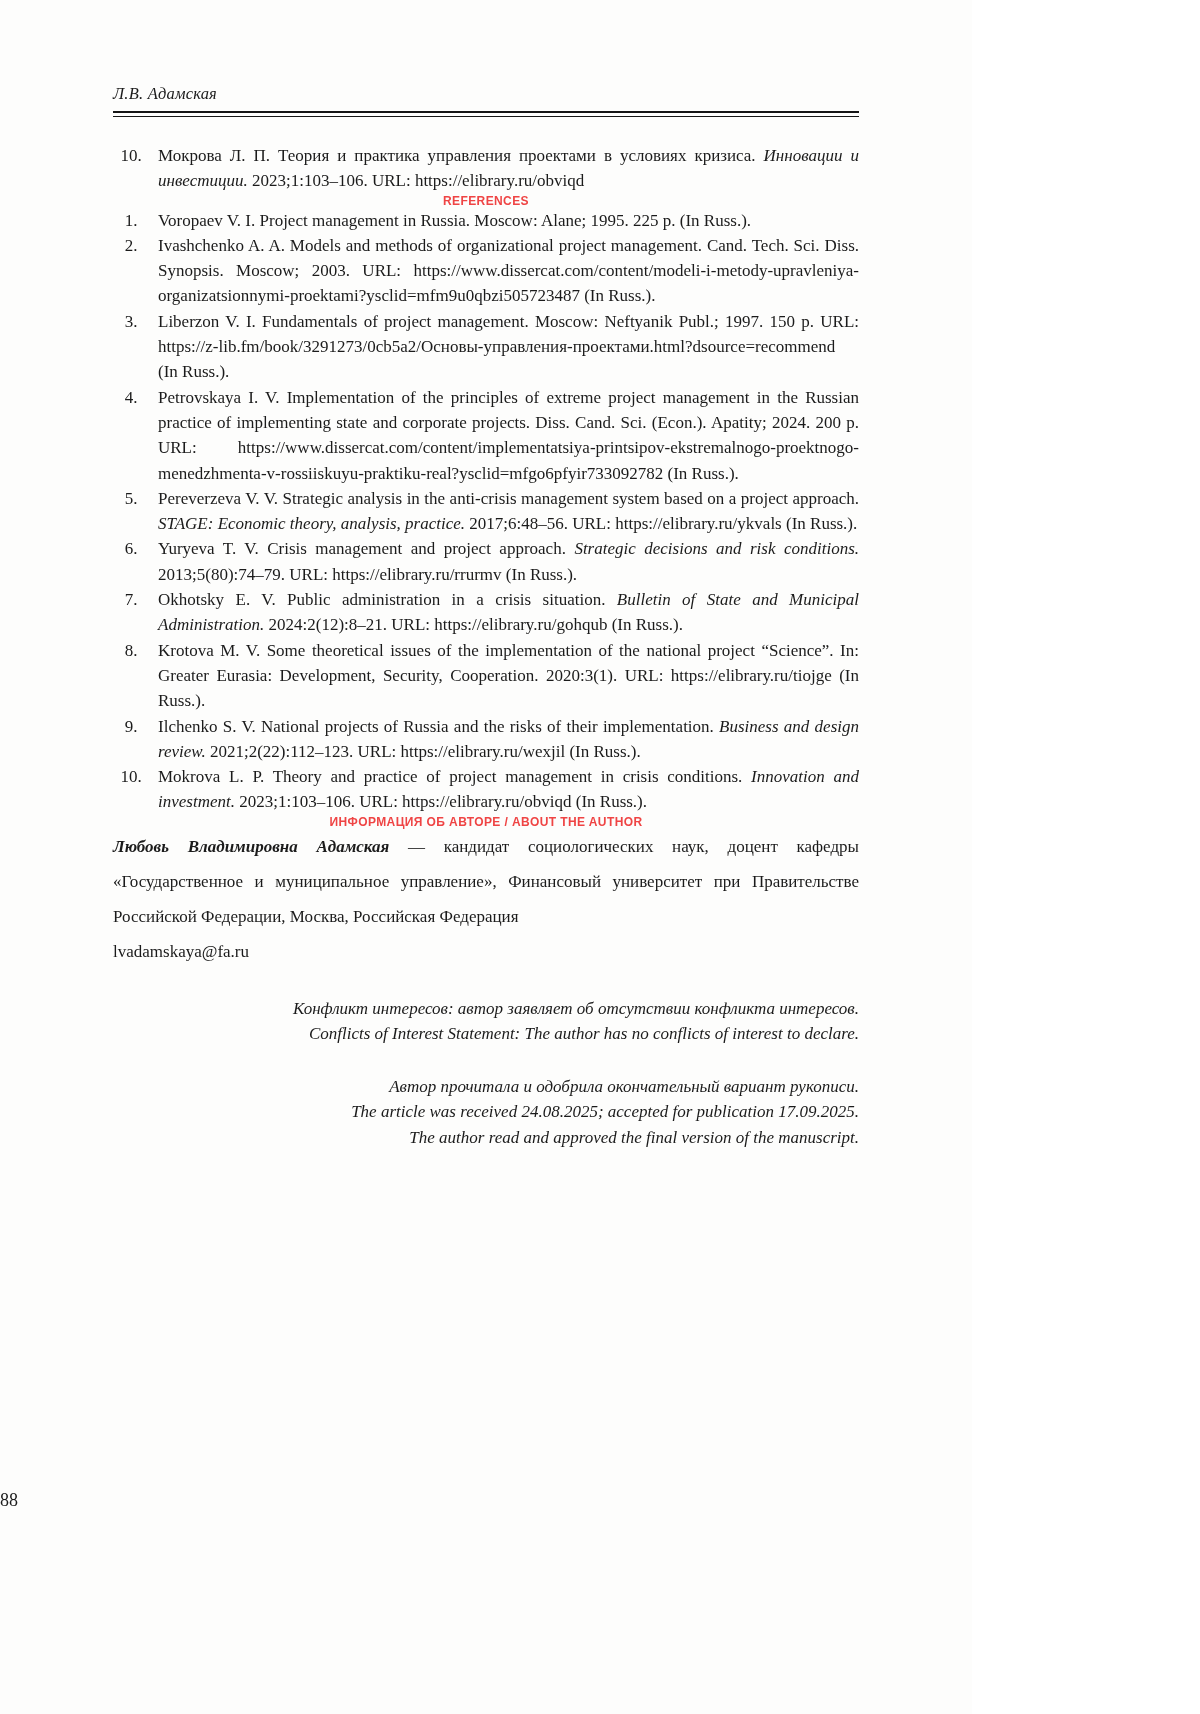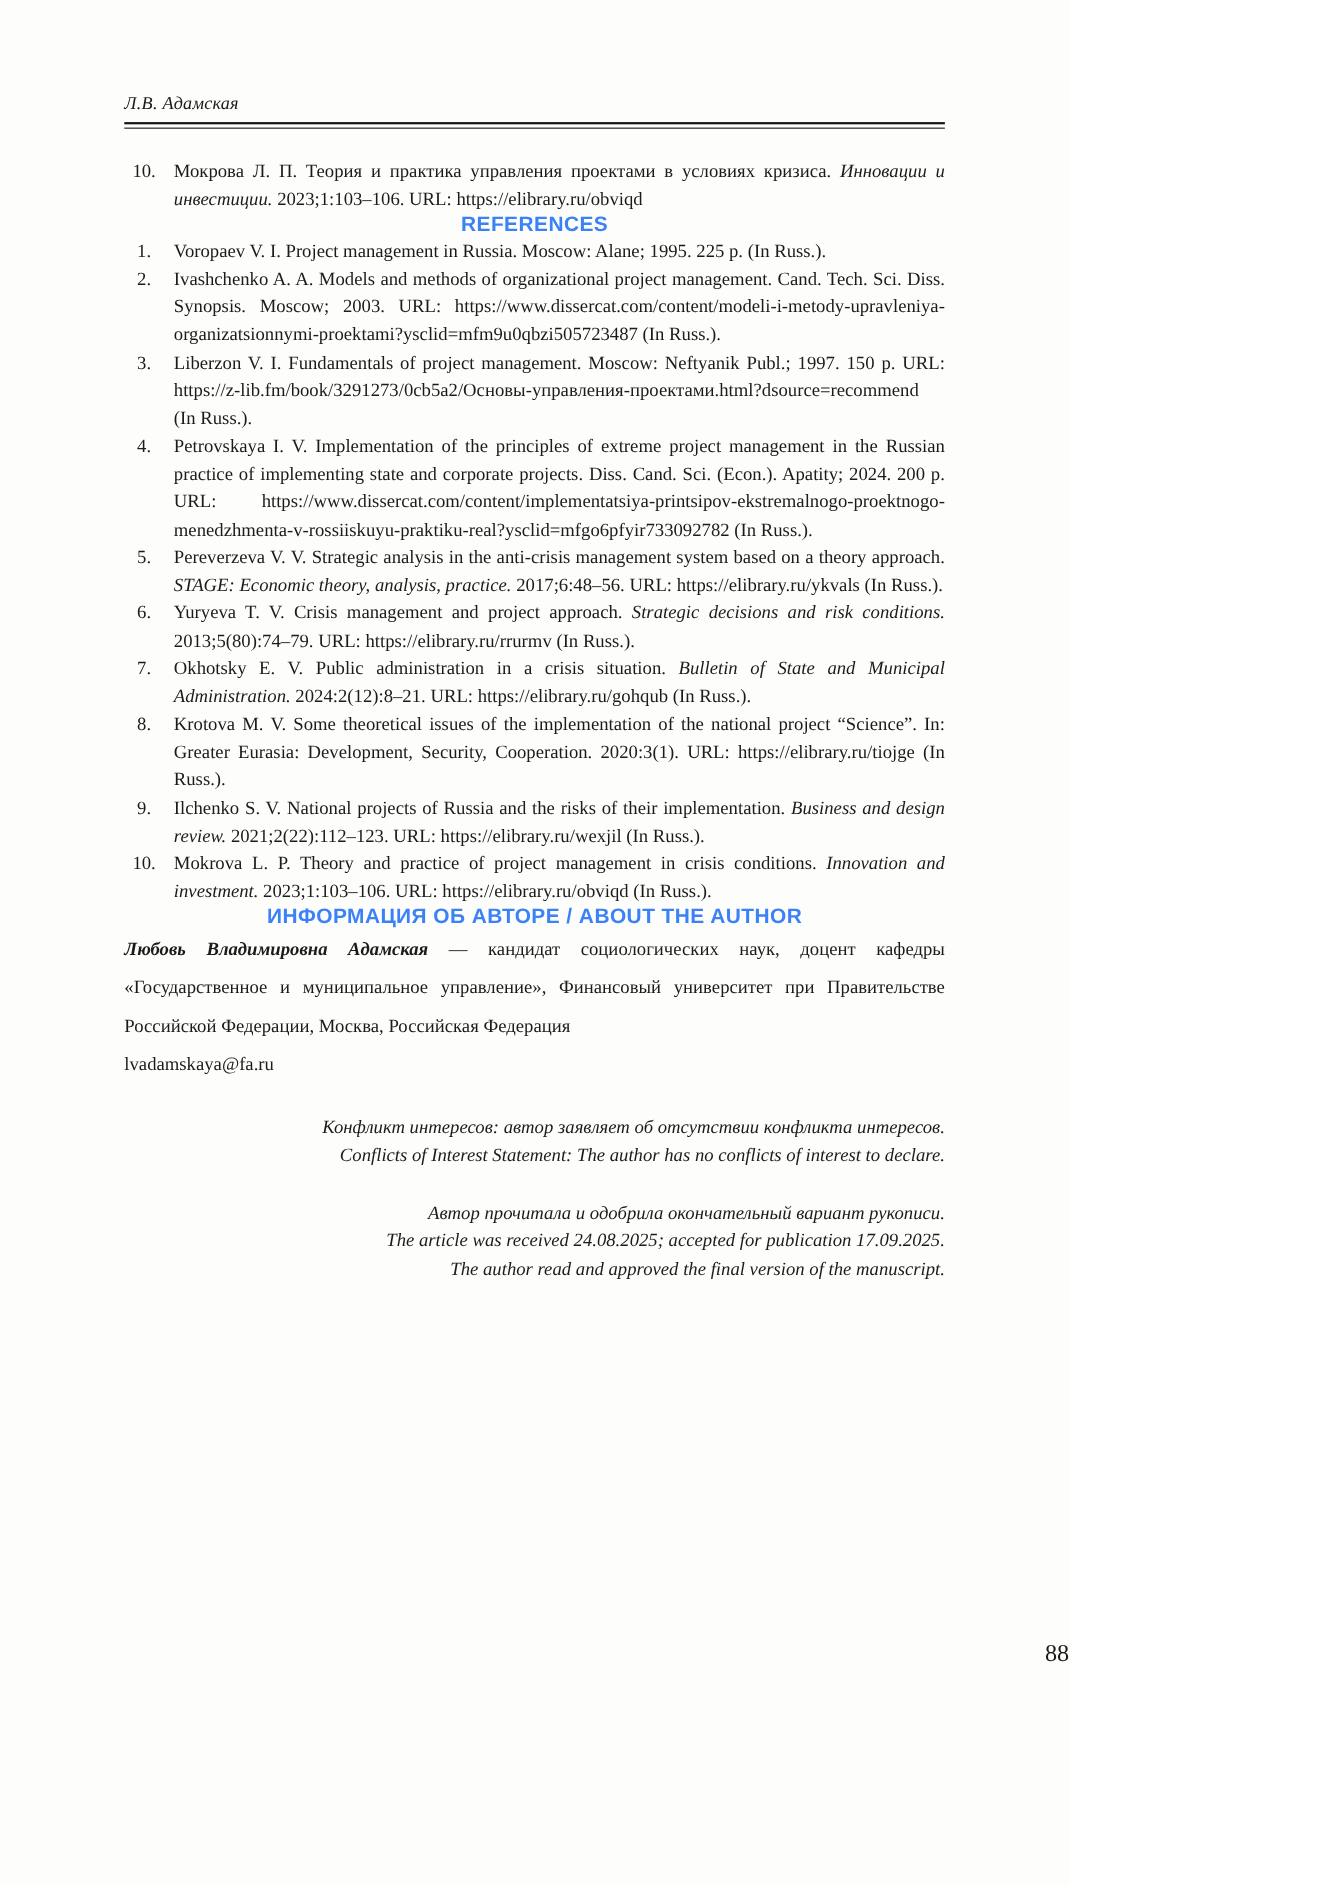--- a/index.html
+++ b/index.html
@@ -41,46 +41,46 @@
   .ref-text {
     flex: 1;
     margin-left: 9px;
     text-align: justify;
     overflow-wrap: anywhere;
   }
 
   .section-heading {
     font-family: "Liberation Sans", sans-serif;
     font-weight: 700;
-    font-size: 19px;
+    font-size: 12px;
     text-align: center;
     letter-spacing: 0.4px;
-    color: #3b82f6;
+    color: #ef4444;
   }
   h2.section-heading { margin: 0; }
   .references-heading { margin: 27px 0 13px 0; }
   .about-heading { margin: 37px 0 27px 0; }
 
   .author-block { line-height: 35px; }
   .author-par { text-align: justify; overflow-wrap: anywhere; }
 
   .note-block {
     margin-top: 27px;
     line-height: 25.5px;
     font-style: italic;
   }
   .note-line { text-align: right; }
 
   .page-number {
     position: absolute;
     top: 1490px;
     left: 0;
     width: 100%;
-    text-align: right;
-    font-size: 22px;
+    text-align: left;
+    font-size: 18px;
   }
 </style>
 </head>
 <body>
 
 <div class="page">
   <div class="content">
 
     <div class="running-header">Л.В. Адамская</div>
     <div class="header-rule"></div>
@@ -112,21 +112,21 @@
           <div class="ref-text"><span>Liberzon V. I. Fundamentals of project management. Moscow: Neftyanik Publ.; 1997. 150 p. URL: https://z-lib.fm/book/3291273/0cb5a2/Основы-управления-проектами.html?dsource=recommend (In Russ.).</span></div>
         </div>
 
         <div class="ref-item">
           <div class="ref-num">4.</div>
           <div class="ref-text"><span>Petrovskaya I. V. Implementation of the principles of extreme project management in the Russian practice of implementing state and corporate projects. Diss. Cand. Sci. (Econ.). Apatity; 2024. 200 p. URL: https://www.dissercat.com/content/implementatsiya-printsipov-ekstremalnogo-proektnogo-menedzhmenta-v-rossiiskuyu-praktiku-real?ysclid=mfgo6pfyir733092782 (In Russ.).</span></div>
         </div>
 
         <div class="ref-item">
           <div class="ref-num">5.</div>
-          <div class="ref-text"><span>Pereverzeva V. V. Strategic analysis in the anti-crisis management system based on a theory approach. </span><span style="font-style: italic;">STAGE: Economic theory, analysis, practice.</span><span> 2017;6:48–56. URL: https://elibrary.ru/ykvals (In Russ.).</span></div>
+          <div class="ref-text"><span>Pereverzeva V. V. Strategic analysis in the anti-crisis management system based on a project approach. </span><span style="font-style: italic;">STAGE: Economic theory, analysis, practice.</span><span> 2017;6:48–56. URL: https://elibrary.ru/ykvals (In Russ.).</span></div>
         </div>
 
         <div class="ref-item">
           <div class="ref-num">6.</div>
           <div class="ref-text"><span>Yuryeva T. V. Crisis management and project approach. </span><span style="font-style: italic;">Strategic decisions and risk conditions.</span><span> 2013;5(80):74–79. URL: https://elibrary.ru/rrurmv (In Russ.).</span></div>
         </div>
 
         <div class="ref-item">
           <div class="ref-num">7.</div>
           <div class="ref-text"><span>Okhotsky E. V. Public administration in a crisis situation. </span><span style="font-style: italic;">Bulletin of State and Municipal Administration.</span><span> 2024:2(12):8–21. URL: https://elibrary.ru/gohqub (In Russ.).</span></div>

